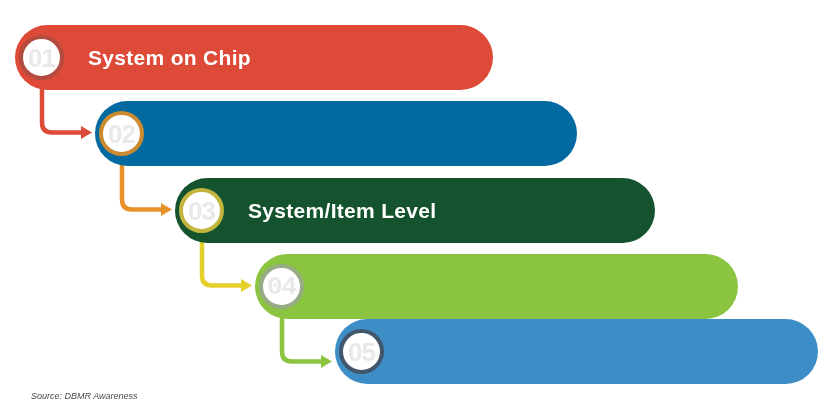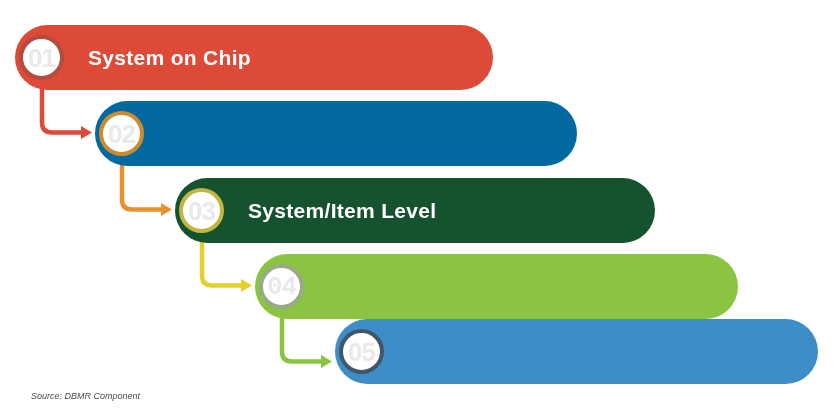--- a/index.html
+++ b/index.html
@@ -104,15 +104,15 @@
       <span>04</span>
     </div>
   </div>
 
   <div class="step" style="background: rgb(61, 142, 198);">
     <div class="badge" style="border-color: rgb(66, 86, 107); color: rgb(233, 233, 233);">
       <span>05</span>
     </div>
   </div>
 
-  <div class="source-note" style="color: rgb(74, 74, 74);">Source: DBMR Component</div>
+  <div class="source-note" style="color: rgb(74, 74, 74);">Source: DBMR Awareness</div>
 
 </div>
 
 </body></html>

